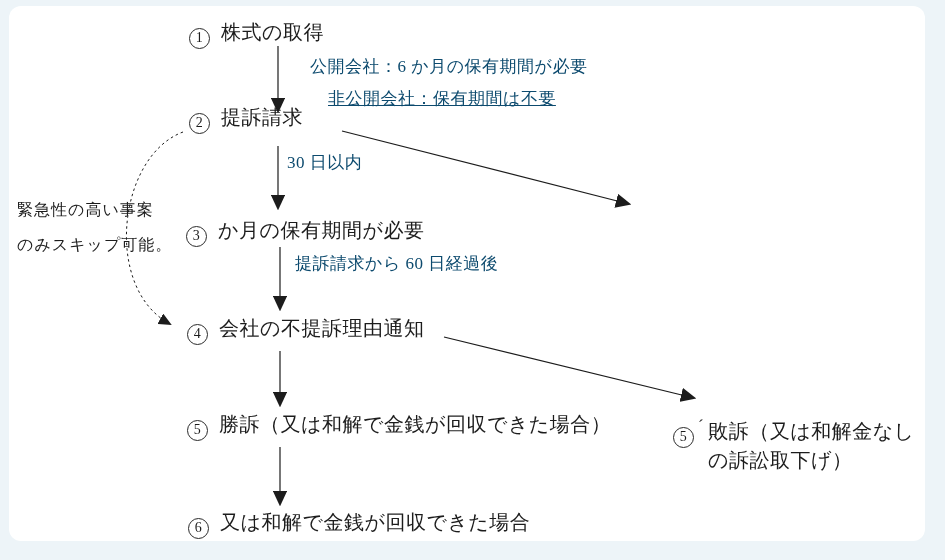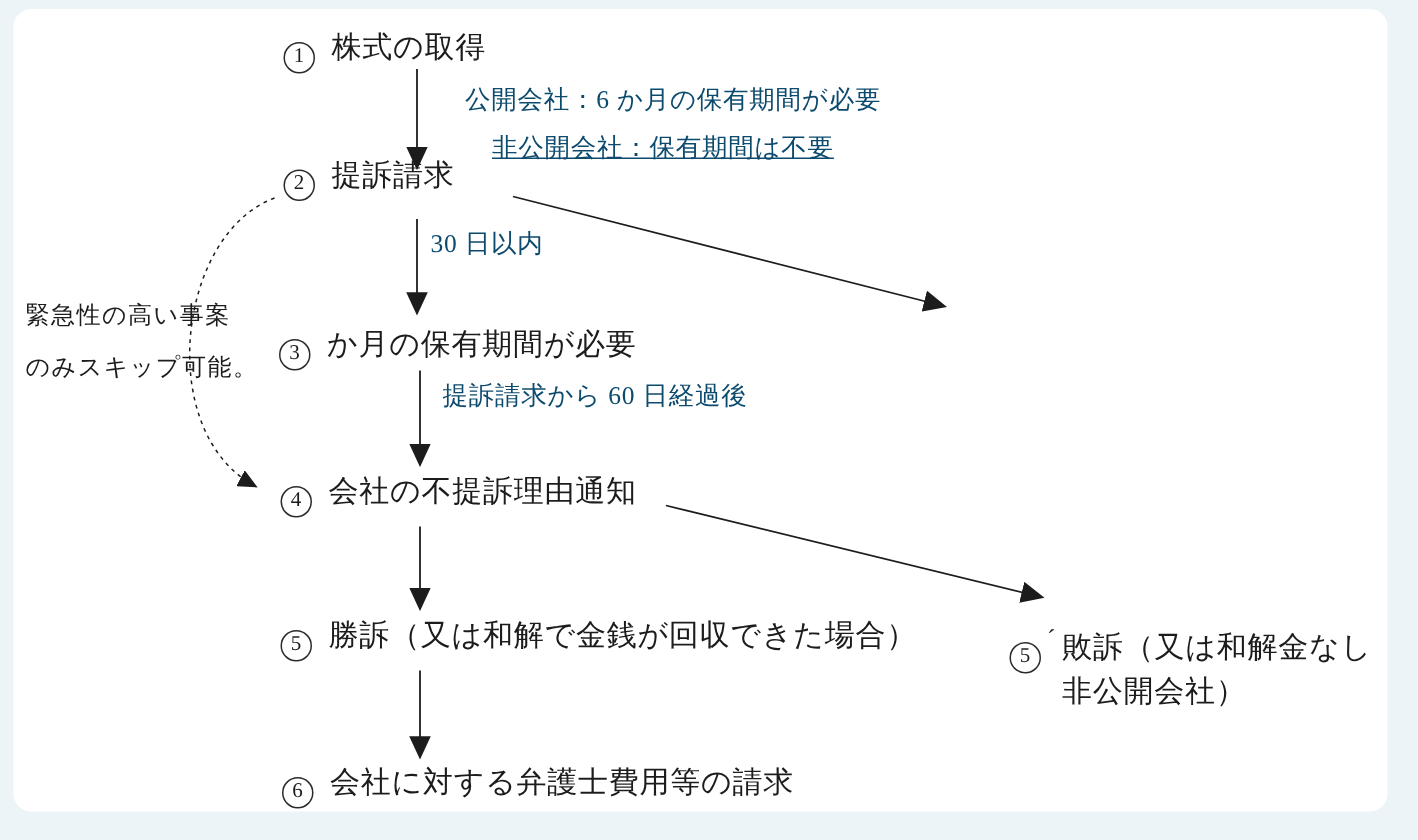--- a/index.html
+++ b/index.html
@@ -117,24 +117,24 @@
     <span class="cnum">4</span><span>会社の不提訴理由通知</span>
   </div>
 
   <div class="step" style="left:187px; top:411px;">
     <span class="cnum">5</span><span>勝訴（又は和解で金銭が回収できた場合）</span>
   </div>
 
   <div class="step" style="left:673px; top:413px;">
     <span class="cnum">5</span><span class="prime">´</span><span>敗訴（又は和解金なし</span>
   </div>
-  <div class="cont-line" style="left:708px; top:447px;">非公開会社）</div>
+  <div class="cont-line" style="left:708px; top:447px;">の訴訟取下げ）</div>
 
   <div class="step" style="left:188px; top:509px;">
-    <span class="cnum">6</span><span>会社に対する弁護士費用等の請求</span>
+    <span class="cnum">6</span><span>又は和解で金銭が回収できた場合</span>
   </div>
 
   <div class="annot" style="left:310px; top:55px;">公開会社：6 か月の保有期間が必要</div>
   <div class="annot" style="left:328px; top:87px;text-decoration:underline;">非公開会社：保有期間は不要</div>
   <div class="annot" style="left:287px; top:151px;">30 日以内</div>
   <div class="annot" style="left:295px; top:252px;">提訴請求から 60 日経過後</div>
 
   <div class="sidenote" style="left:17px; top:235px;">のみスキップ可能。</div>
   <div class="sidenote" style="left:17px; top:200px;">緊急性の高い事案</div>
 </div>

